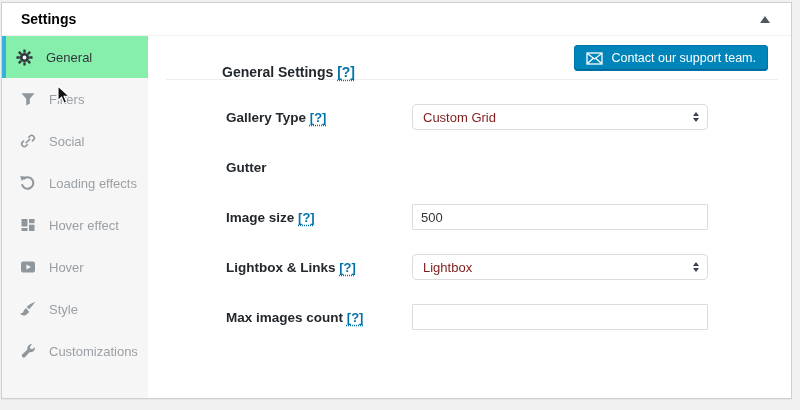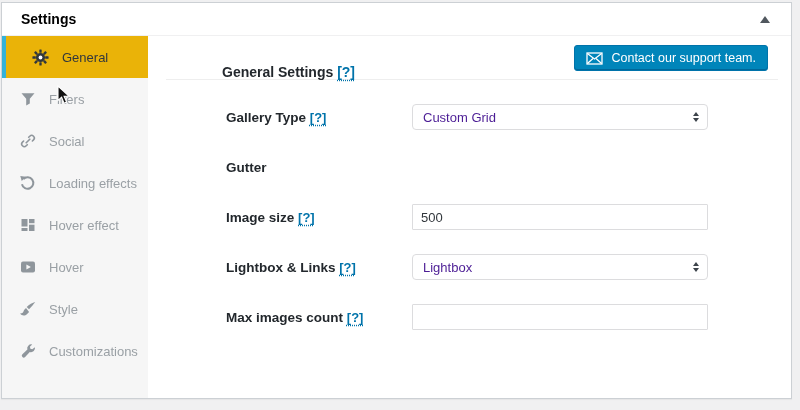--- a/index.html
+++ b/index.html
@@ -33,21 +33,21 @@
   .panel-body{display:flex;height:362px;overflow:hidden;}
   .sidebar{
     width:146px;min-width:146px;background:#f6f6f6;overflow:hidden;
   }
   .side-item{
     height:42px;display:flex;align-items:center;gap:13px;
     padding-left:17px;color:#9aa0a5;font-size:13px;cursor:pointer;
   }
   .side-item .icon{width:17px;height:17px;display:flex;align-items:center;justify-content:center;color:#8f969c;}
   .side-item.active{
-    background:#eab308;border-left:4px solid #35b2d9;padding-left:26px;
+    background:#86efac;border-left:4px solid #35b2d9;padding-left:10px;
     color:#32373c;font-weight:400;
   }
   .side-item.active .icon{color:#32373c;}
   .content{flex:1;position:relative;background:#fff;}
   
   .content-head{position:relative;height:43px;}
   .content-heading{
     position:absolute;left:34px;top:28px;font-size:14px;font-weight:bold;color:#23282d;margin-left:40px;
   }
   .help-link{
@@ -66,21 +66,21 @@
   
   .rows{padding:24px 0 0 34px;}
   .row{display:flex;align-items:center;height:26px;margin-bottom:24px;}
   .row-label{
     width:186px;min-width:186px;font-size:13.5px;font-weight:bold;color:#23282d;margin-left:44px;
   }
   .control{width:296px;position:relative;}
   .select{
     width:296px;height:26px;box-sizing:border-box;background:#fff;
     border:1px solid #dcdcde;border-radius:4px;display:flex;align-items:center;
-    padding:0 22px 0 10px;font-size:13px;color:#4c1d95;cursor:pointer;
+    padding:0 22px 0 10px;font-size:13px;color:#7f1d1d;cursor:pointer;
   }
   .stepper{
     position:absolute;right:9px;top:50%;transform:translateY(-50%);
     display:flex;flex-direction:column;gap:2px;pointer-events:none;
   }
   .stepper .up{width:0;height:0;border-left:3.5px solid transparent;border-right:3.5px solid transparent;border-bottom:4.5px solid #3c434a;}
   .stepper .down{width:0;height:0;border-left:3.5px solid transparent;border-right:3.5px solid transparent;border-top:4.5px solid #3c434a;}
   .text-input{
     width:296px;height:26px;box-sizing:border-box;border:1px solid #dcdcde;border-radius:1px;
     padding:0 8px;font-size:13px;color:#32373c;font-family:"Liberation Sans",sans-serif;background:#fff;

